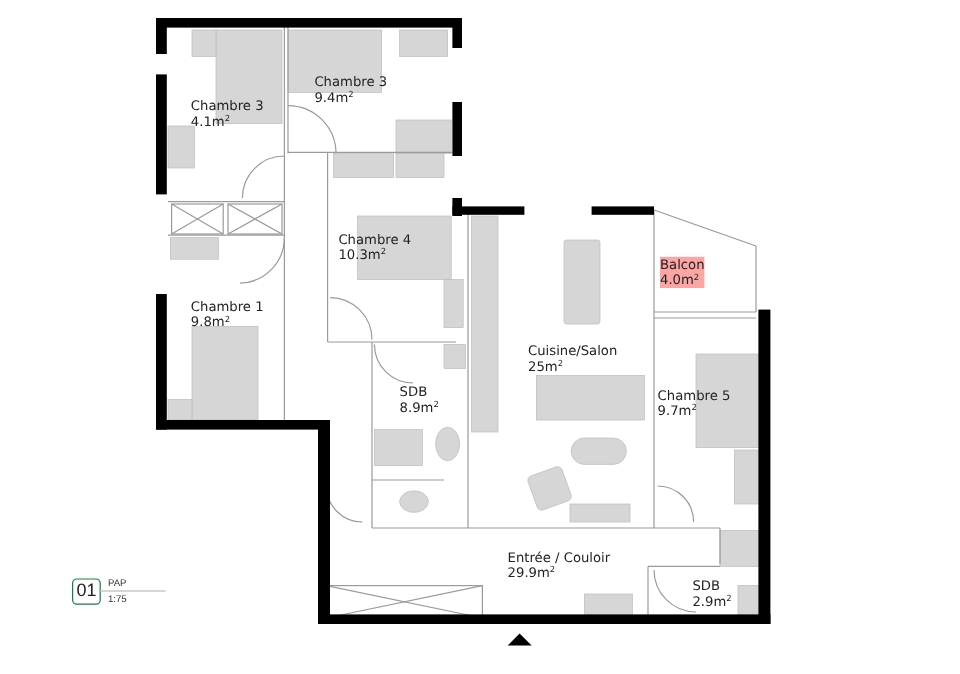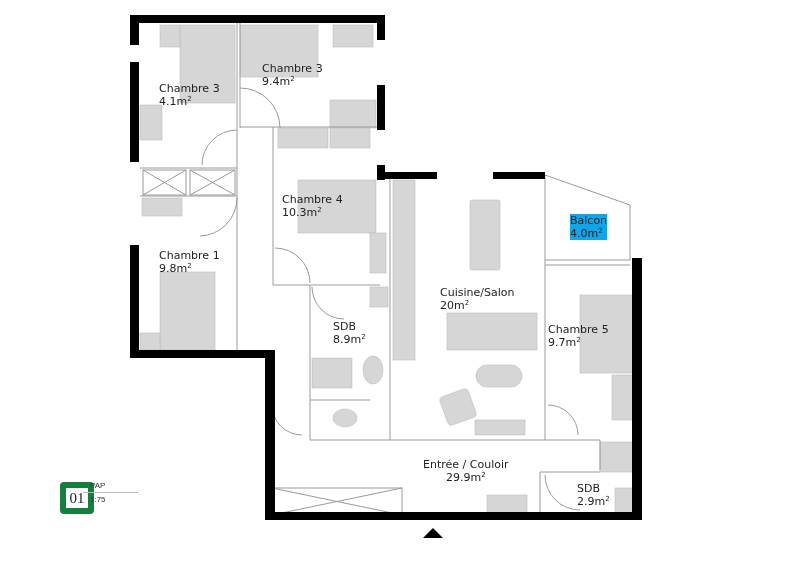--- a/index.html
+++ b/index.html
@@ -1,22 +1,22 @@
 <!DOCTYPE html>
 <html><head>
 <meta charset="utf-8">
 <style>
   html, body { margin:0; padding:0; background:#ffffff; }
   body { width:800px; height:562px; position:relative; overflow:hidden; font-family:"DejaVu Sans", sans-serif; }
   svg#plan { position:absolute; left:0; top:0; }
   .label { position:absolute; font-size:11px; color:#222; line-height:13px; white-space:nowrap; }
   .label sup { font-size:7px; vertical-align:top; position:relative; top:-2px; }
   .label .area { display:block; }
-  .center { text-align:center; }
-  .badge { position:absolute; left:60px; top:482px; width:22px; height:20px; border:6px solid #15803d; border-radius:4px; font-size:15px; text-align:center; line-height:20px; color:#222; font-family:Liberation Serif, serif; }
+  .center { }
+  .badge { position:absolute; left:60px; top:482px; width:22px; height:20px; border:1px solid #15803d; border-radius:4px; font-size:15px; text-align:center; line-height:20px; color:#222; font-family:Liberation Sans, sans-serif; }
   .legend-title { position:absolute; left:90px; top:481px; font-size:8px; color:#333; font-family:"Liberation Sans", sans-serif; }
   .legend-scale { position:absolute; left:90px; top:495px; font-size:8px; color:#333; font-family:"Liberation Sans", sans-serif;text-align:right; }
   .legend-line { position:absolute; left:83px; top:492px; width:55px; height:1px; background:#bbb; }
 </style>
 </head>
 <body>
 
 <svg id="plan" width="800" height="562" viewBox="0 0 800 562">
 
   <g fill="#d6d6d6" stroke="#bdbdbd" stroke-width="0.6">
@@ -136,27 +136,27 @@
   <span class="area"><span>4.1</span><span>m</span><sup>2</sup></span>
 </div>
 <div class="label" style="left:282px;top:193px;">
   <span>Chambre 4</span>
   <span class="area"><span>10.3</span><span>m</span><sup>2</sup></span>
 </div>
 <div class="label" style="left:159px;top:249px;">
   <span>Chambre 1</span>
   <span class="area"><span>9.8</span><span>m</span><sup>2</sup></span>
 </div>
-<div class="label" style="left:570px;top:214px;background:#0ea5e9;">
+<div class="label" style="left:550px;top:214px;background:#fca5a5;">
   <span>Balcon</span>
   <span class="area"><span>4.0</span><span>m</span><sup>2</sup></span>
 </div>
 <div class="label" style="left:440px;top:286px;">
   <span>Cuisine/Salon</span>
-  <span class="area"><span>20</span><span>m</span><sup>2</sup></span>
+  <span class="area"><span>25</span><span>m</span><sup>2</sup></span>
 </div>
 <div class="label" style="left:333px;top:320px;">
   <span>SDB</span>
   <span class="area"><span>8.9</span><span>m</span><sup>2</sup></span>
 </div>
 <div class="label" style="left:548px;top:323px;">
   <span>Chambre 5</span>
   <span class="area"><span>9.7</span><span>m</span><sup>2</sup></span>
 </div>
 <div class="label center" style="left:423px;top:458px;">

